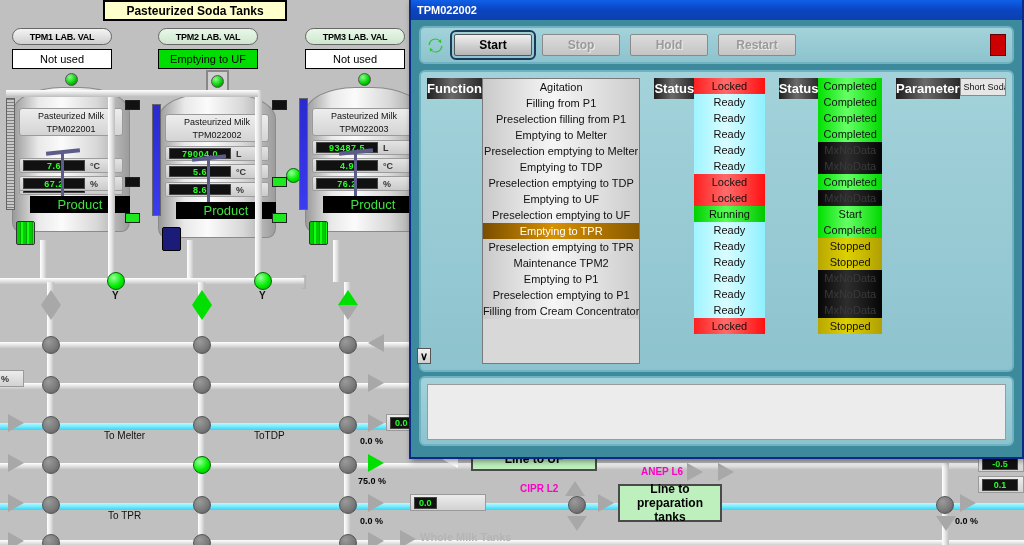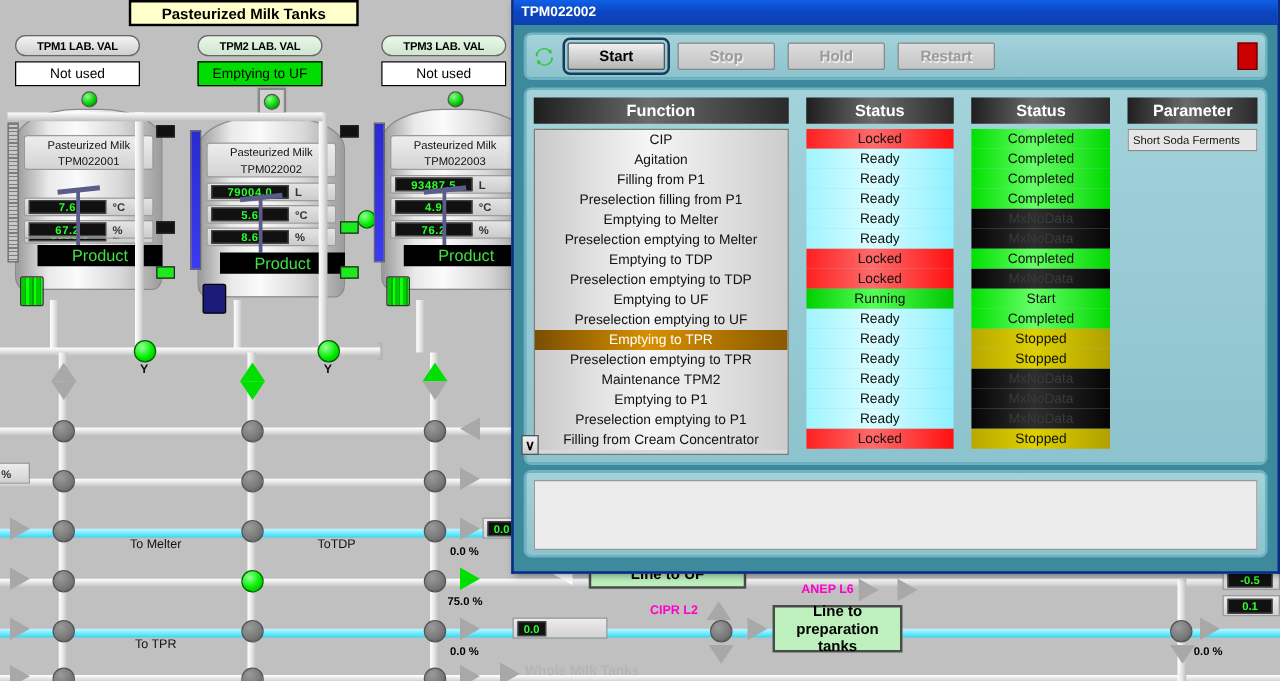--- a/index.html
+++ b/index.html
@@ -151,21 +151,21 @@
     border:1px solid #555; border-radius:2px; cursor:pointer;
     display:flex; align-items:center; justify-content:center;
   }
   .btn.focus { outline:2px solid #1a3a5a; outline-offset:2px; }
   .btn.dis { color:#9a9a9a; text-shadow:1px 1px 0 #eee;
              background:linear-gradient(#dcdcdc,#c4c4c4); border-color:#8a8a8a; cursor:default; }
   .abort-btn { width:16px; height:22px; margin-left:auto; background:#cc0000; border:1px solid #600; }
 
   #grid-panel { margin-top:6px; height:302px; position:relative; padding:6px; }
   .grid-cols { display:flex; gap:14px; height:100%; }
-  .col { display:flex; flex-direction:column; }
+  .col { display:flex; flex-direction:row; }
   .col-fn { width:216px; }
   .col-st { width:126px; }
   .col-cm { width:118px; }
   .col-pm { width:110px; }
   .colhdr {
     height:21px; background:linear-gradient(90deg,#1e1e1e,#6a6a6a 45%,#2a2a2a);
     color:#fff; font-size:13px; font-weight:bold;
     display:flex; align-items:center; justify-content:center; margin-bottom:4px;
   }
   .cellwrap { flex:1; border:1px solid #7a7a7a; background:#d8d8d8; overflow:hidden; }
@@ -193,21 +193,21 @@
     color:#000; cursor:pointer;
   }
   #msg-panel { margin-top:4px; height:70px; }
   .msg-inner { margin:6px; height:56px; background:#ececec; border:1px solid #9a9a9a; }
 </style>
 </head>
 <body>
 
 <div id="scada">
 
-  <div class="page-title">Pasteurized Milk Tanks</div>
+  <div class="page-title">Pasteurized Soda Tanks</div>
 
   <div class="tank-group" style="left:12px;">
     <div class="labval">TPM1 LAB. VAL</div>
     <div class="statebox">Not used</div>
     <div class="led-wrap">
       <span class="led"></span>
     </div>
     <div class="tank-body">
       <div class="gauge" style="left:-7px;"></div>
       <div class="tank-name">
@@ -437,21 +437,20 @@
       <button class="btn dis">Hold</button>
       <button class="btn dis">Restart</button>
       <button class="abort-btn"></button>
     </div>
 
     <div class="panel" id="grid-panel">
       <div class="grid-cols">
         <div class="col col-fn">
           <div class="colhdr">Function</div>
           <div class="cellwrap" id="fn-cells">
-              <div class="cell">CIP</div>
               <div class="cell">Agitation</div>
               <div class="cell">Filling from P1</div>
               <div class="cell">Preselection filling from P1</div>
               <div class="cell">Emptying to Melter</div>
               <div class="cell">Preselection emptying to Melter</div>
               <div class="cell">Emptying to TDP</div>
               <div class="cell">Preselection emptying to TDP</div>
               <div class="cell">Emptying to UF</div>
               <div class="cell">Preselection emptying to UF</div>
               <div class="cell sel">Emptying to TPR</div>

